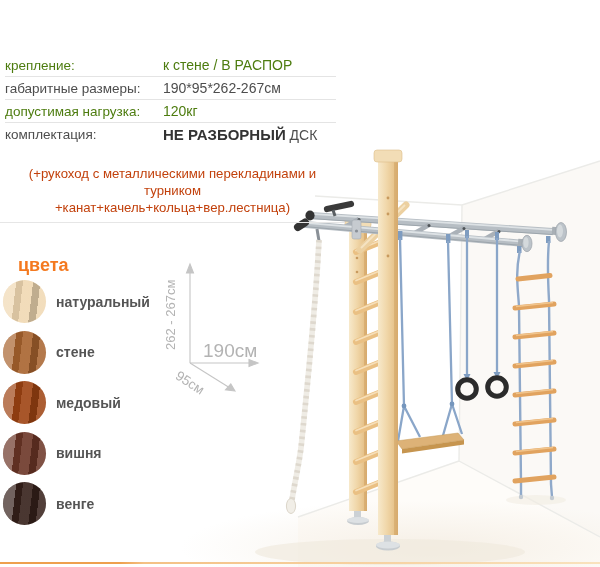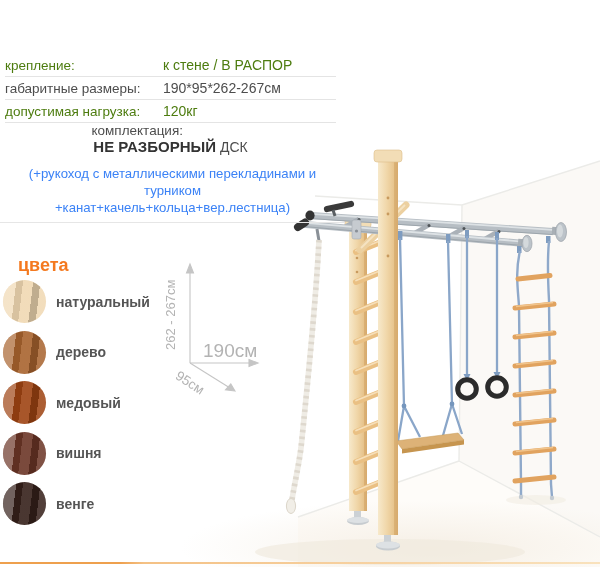--- a/index.html
+++ b/index.html
@@ -3,26 +3,26 @@
 <meta charset="utf-8">
 <style>
   html,body{margin:0;padding:0;background:#fff;}
   .canvas{position:relative;width:600px;height:567px;background:#ffffff;overflow:hidden;
           font-family:"Liberation Sans",sans-serif;}
   svg{position:absolute;left:0;top:0;}
 
   
   .specs{position:absolute;left:5px;top:54px;width:331px;}
   .spec-row{display:flex;align-items:center;height:22px;border-bottom:1px solid #e4e4e4;}
-  .spec-row.last{border-bottom:none;flex-direction:column;}
+  .spec-row.last{border-bottom:none;}
   .spec-label{width:158px;font-size:13.5px;color:#4d4d4d;}
   .spec-value{font-size:14px;color:#4d4d4d;white-space:nowrap;}
   .spec-row.muted .spec-label,.spec-row.muted .spec-value{color:#4d7c0f;}
   .spec-bold{font-weight:bold;font-size:15px;color:#333;}
-  .note{position:absolute;left:0;top:165px;width:345px;text-align:center;color:#3b82f6;
+  .note{position:absolute;left:0;top:165px;width:345px;text-align:center;color:#c2410c;
         font-size:13.2px;line-height:17px;padding-bottom:6px;border-bottom:1px solid #e6e6e6;}
 
   
   .palette-title{position:absolute;left:18px;top:255px;font-size:18px;font-weight:bold;}
   .palette{position:absolute;left:3px;top:280px;}
   .swatch-item{display:flex;align-items:center;height:43px;margin-bottom:7.5px;}
   .swatch{width:43px;height:43px;border-radius:50%;position:relative;overflow:hidden;flex:0 0 43px;}
   .swatch::after{content:"";position:absolute;inset:0;border-radius:50%;
      background:linear-gradient(97deg,rgba(255,255,255,.30) 0 28%,rgba(0,0,0,.10) 28% 42%,
        rgba(255,255,255,.10) 42% 63%,rgba(0,0,0,.20) 63% 78%,rgba(255,255,255,.14) 78%);}
@@ -260,21 +260,21 @@
 
   <div class="palette-title" style="color: rgb(244, 121, 31);">цвета</div>
 
   <div class="palette">
     <div class="swatch-item">
       <div class="swatch" style="background-color: rgb(240, 216, 178);"></div>
       <span class="swatch-label">натуральный</span>
     </div>
     <div class="swatch-item">
       <div class="swatch" style="background-color: rgb(168, 99, 46);"></div>
-      <span class="swatch-label">дерево</span>
+      <span class="swatch-label">стене</span>
     </div>
     <div class="swatch-item">
       <div class="swatch" style="background-color: rgb(158, 67, 18);"></div>
       <span class="swatch-label">медовый</span>
     </div>
     <div class="swatch-item">
       <div class="swatch" style="background-color: rgb(107, 53, 38);"></div>
       <span class="swatch-label">вишня</span>
     </div>
     <div class="swatch-item">

